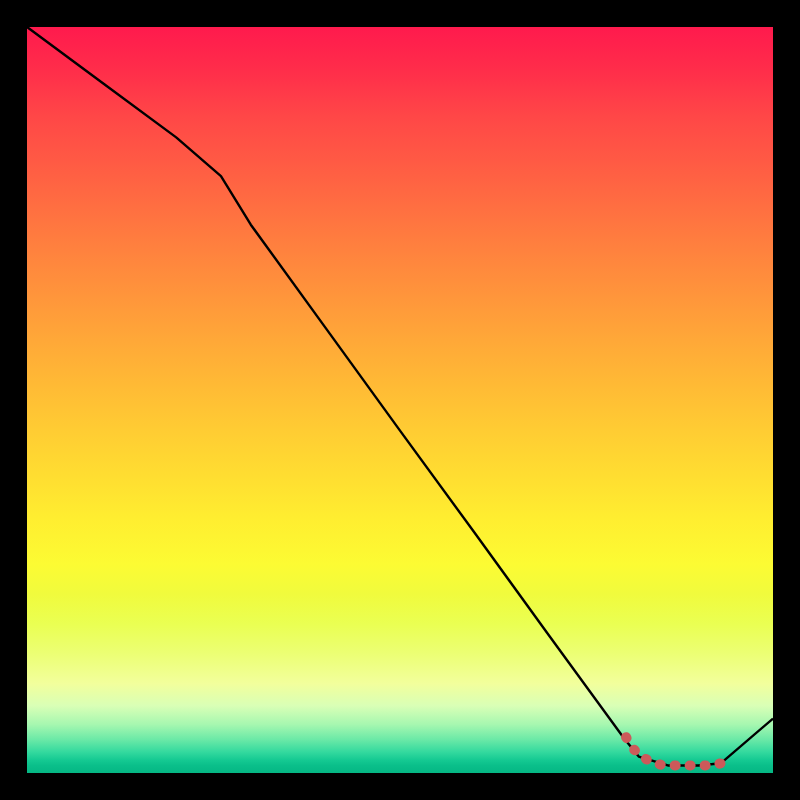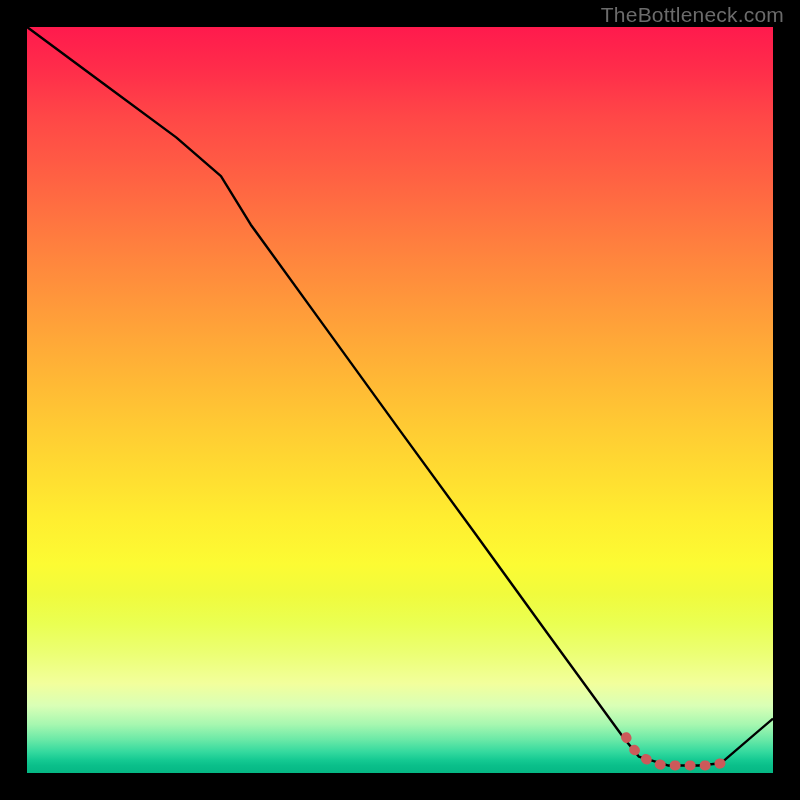--- a/index.html
+++ b/index.html
@@ -61,20 +61,19 @@
     width: 800px;
     height: 800px;
     pointer-events: none;
   }
 </style>
 </head>
 <body>
 
 <div class="stage">
   <div class="plot-area"></div>
-  <div class="watermark">TheBottleneck.com</div>
   <svg class="overlay" viewBox="0 0 800 800">
     <g id="series-layer">
         <path d="M27.00 27.00 L101.60 82.20 L176.20 137.41 L220.96 176.20 L250.80 224.69 L325.40 327.64 L400.00 430.59 L474.60 532.79 L549.20 635.74 L623.80 737.94 L638.72 756.59 L668.56 765.54 L698.40 765.54 L720.78 763.30 L773.00 718.54" fill="none" stroke="#000000" stroke-width="2.4" stroke-linejoin="round"></path>
         <path d="M626.04 737.19 L632.75 748.38 L640.96 755.84 L649.16 761.06 L657.37 764.05 L665.58 765.54 L673.78 765.54 L681.99 765.54 L690.19 765.54 L698.40 765.54 L706.61 765.54 L714.81 764.79 L720.78 763.30" fill="none" stroke="#cc5a5a" stroke-width="10" stroke-linecap="round" stroke-linejoin="round" stroke-dasharray="1 14"></path>
       </g>
   </svg>
 </div>
 
 </body></html>

